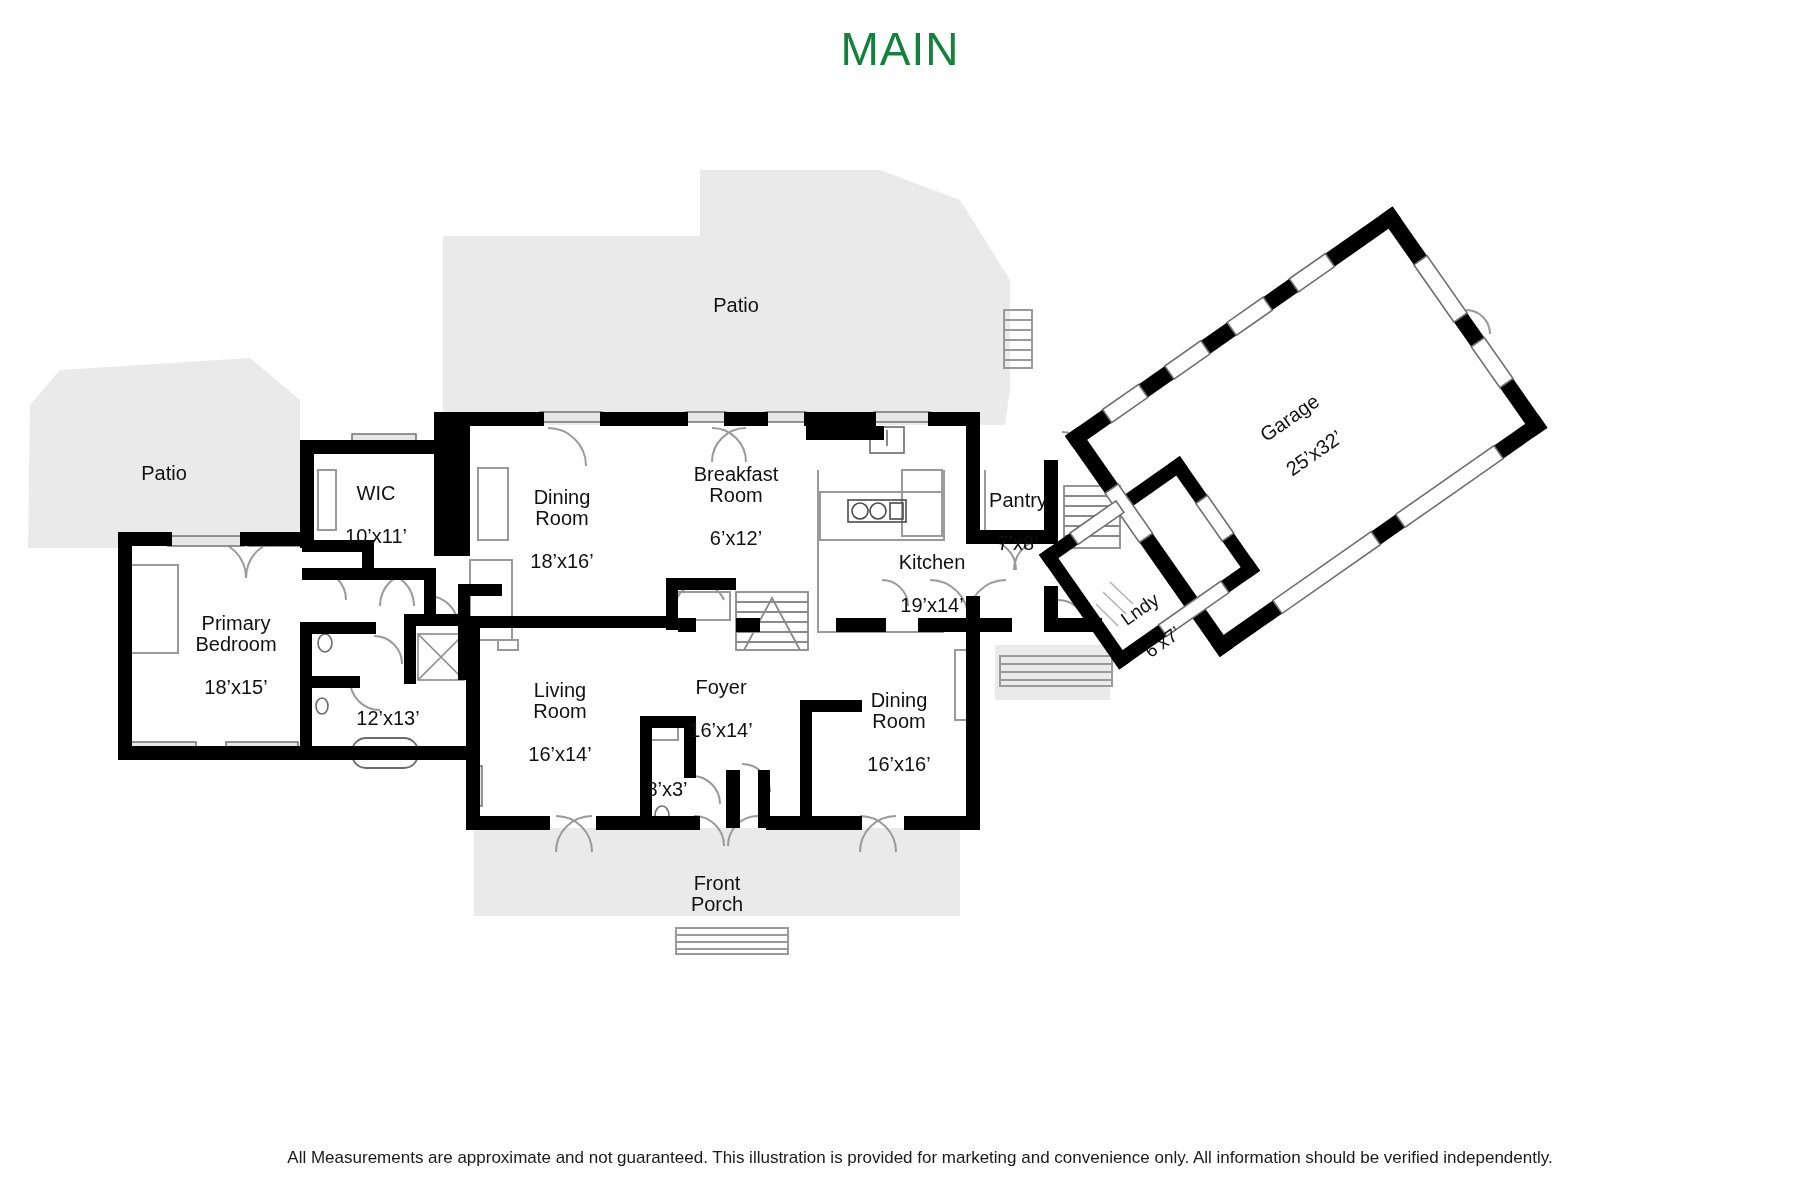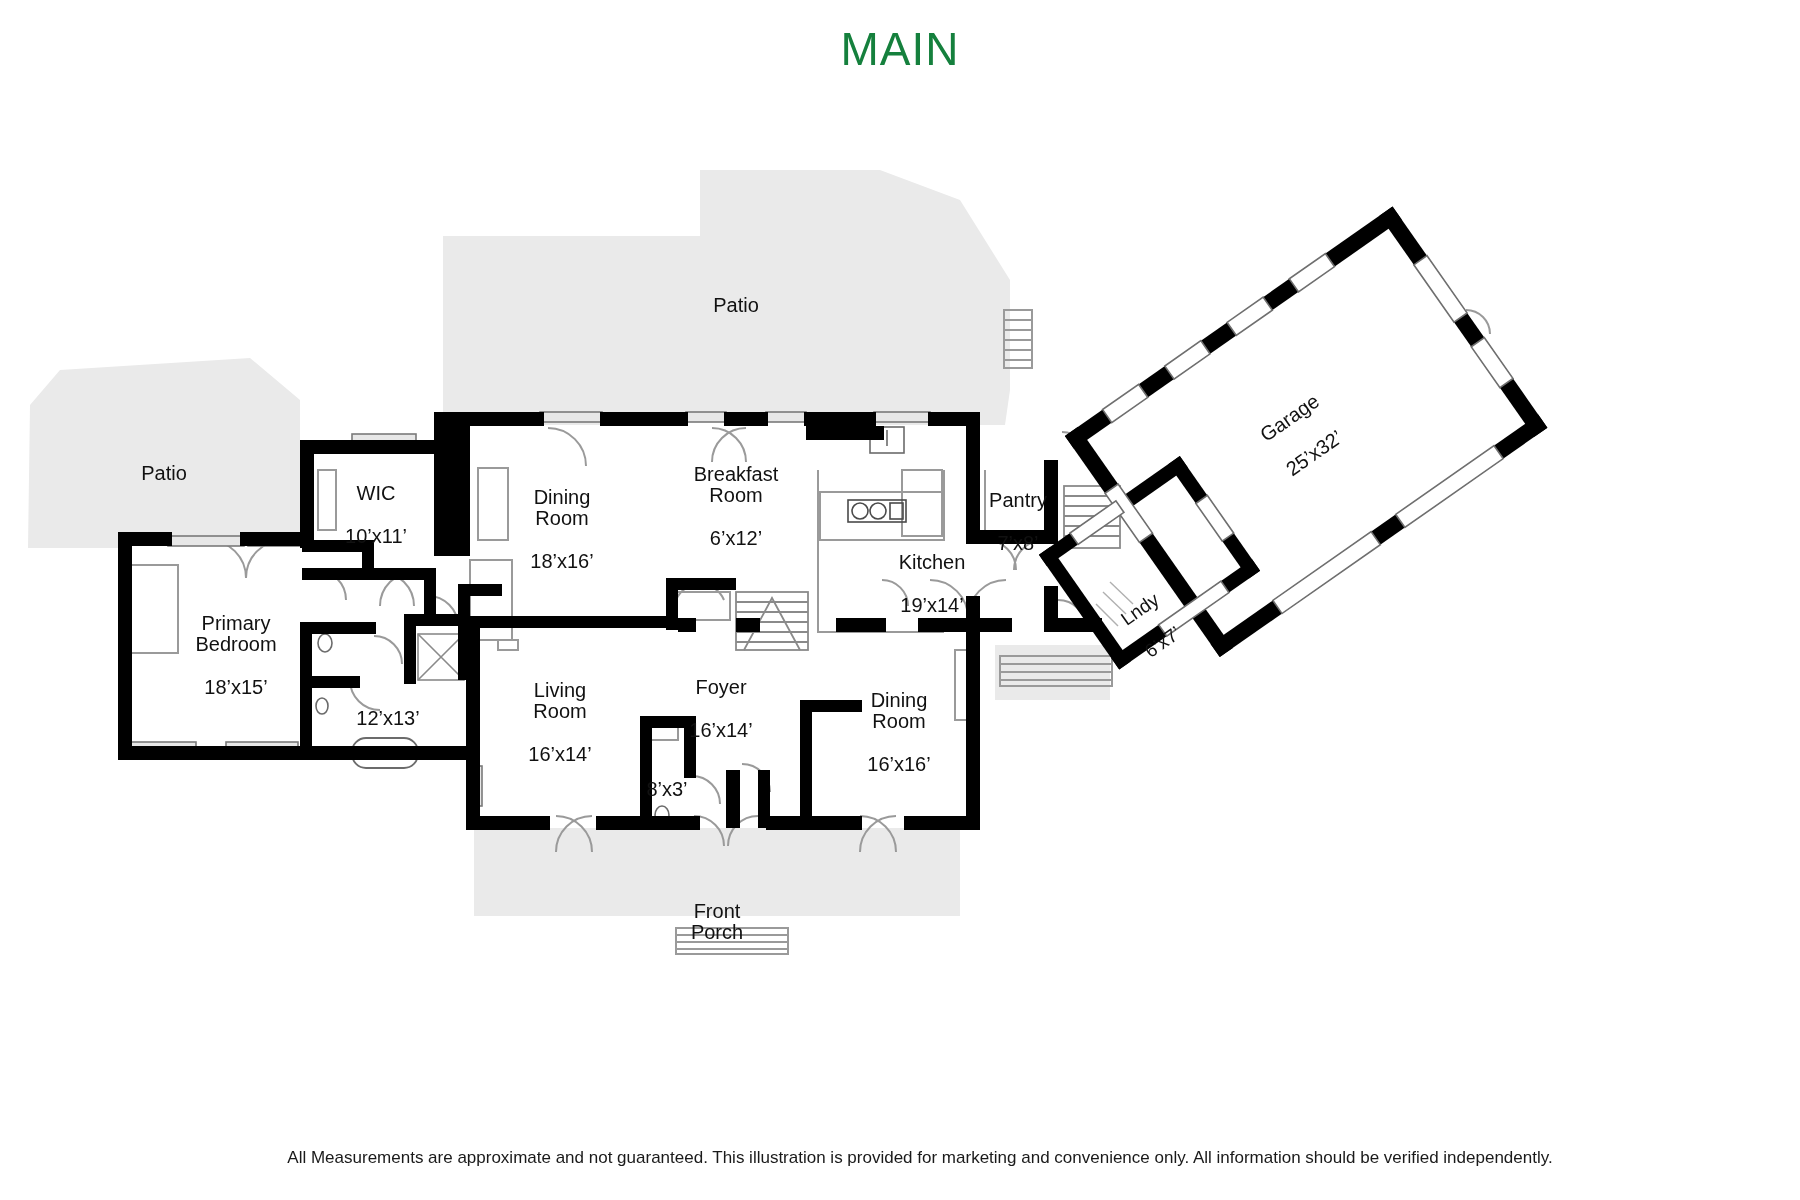--- a/index.html
+++ b/index.html
@@ -353,20 +353,20 @@
   <div class="lbl" style="left:667px;top:779px;">
     <span>8’x3’</span>
   </div>
 
   <div class="lbl" style="left:899px;top:722px;">
     <span>Dining
 Room</span><br>
     <span>16’x16’</span>
   </div>
 
-  <div class="lbl" style="left:717px;top:912px;">
+  <div class="lbl" style="left:717px;top:884px;">
     <span>Front
 Porch</span>
   </div>
 
   <div class="footer">All Measurements are approximate and not guaranteed.  This illustration is provided for marketing and convenience only.  All information should be verified independently.</div>
 
 </div>
 
 </body></html>

